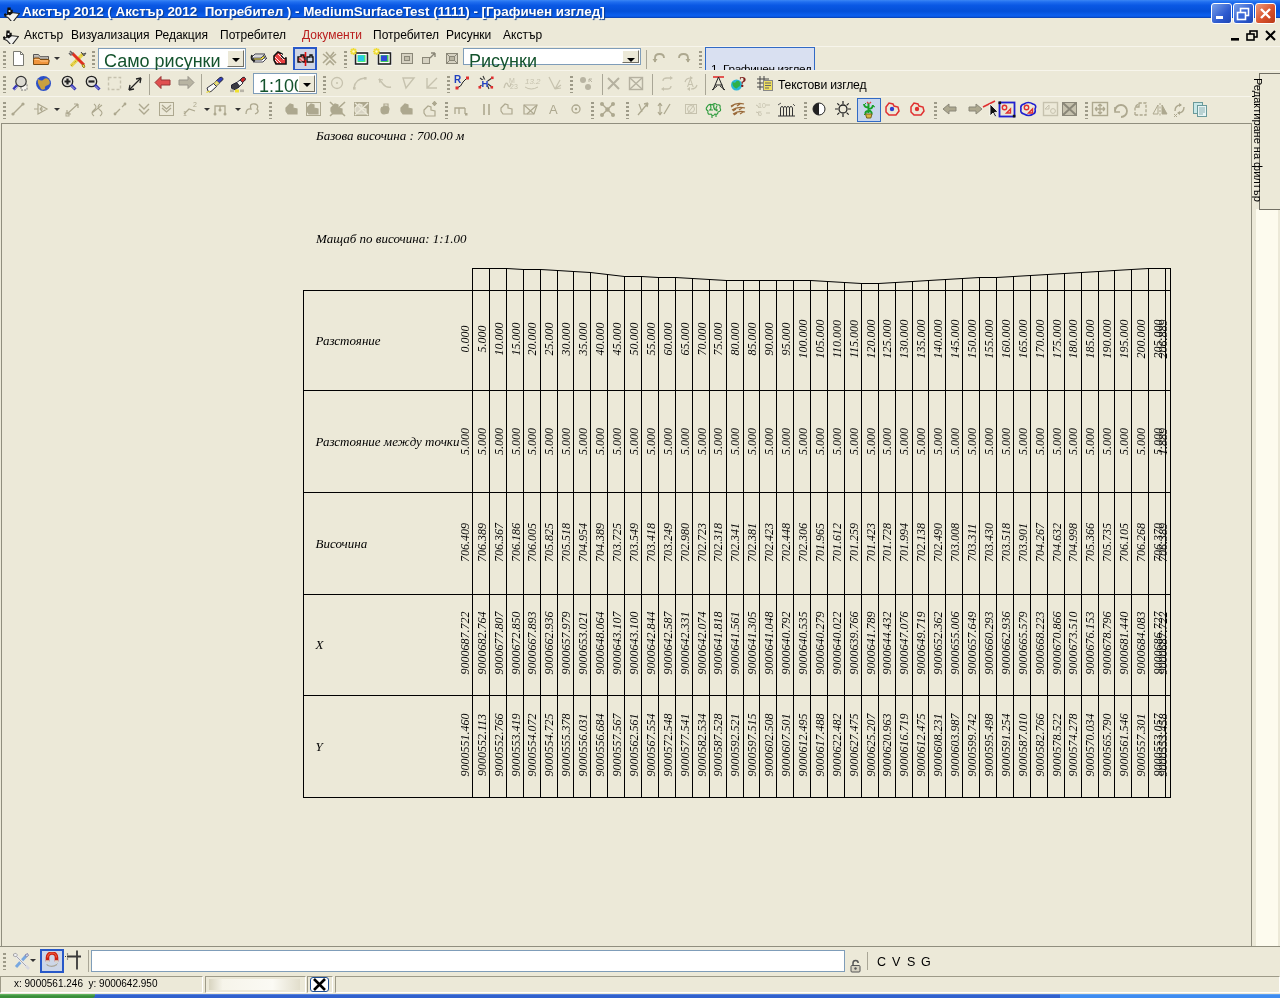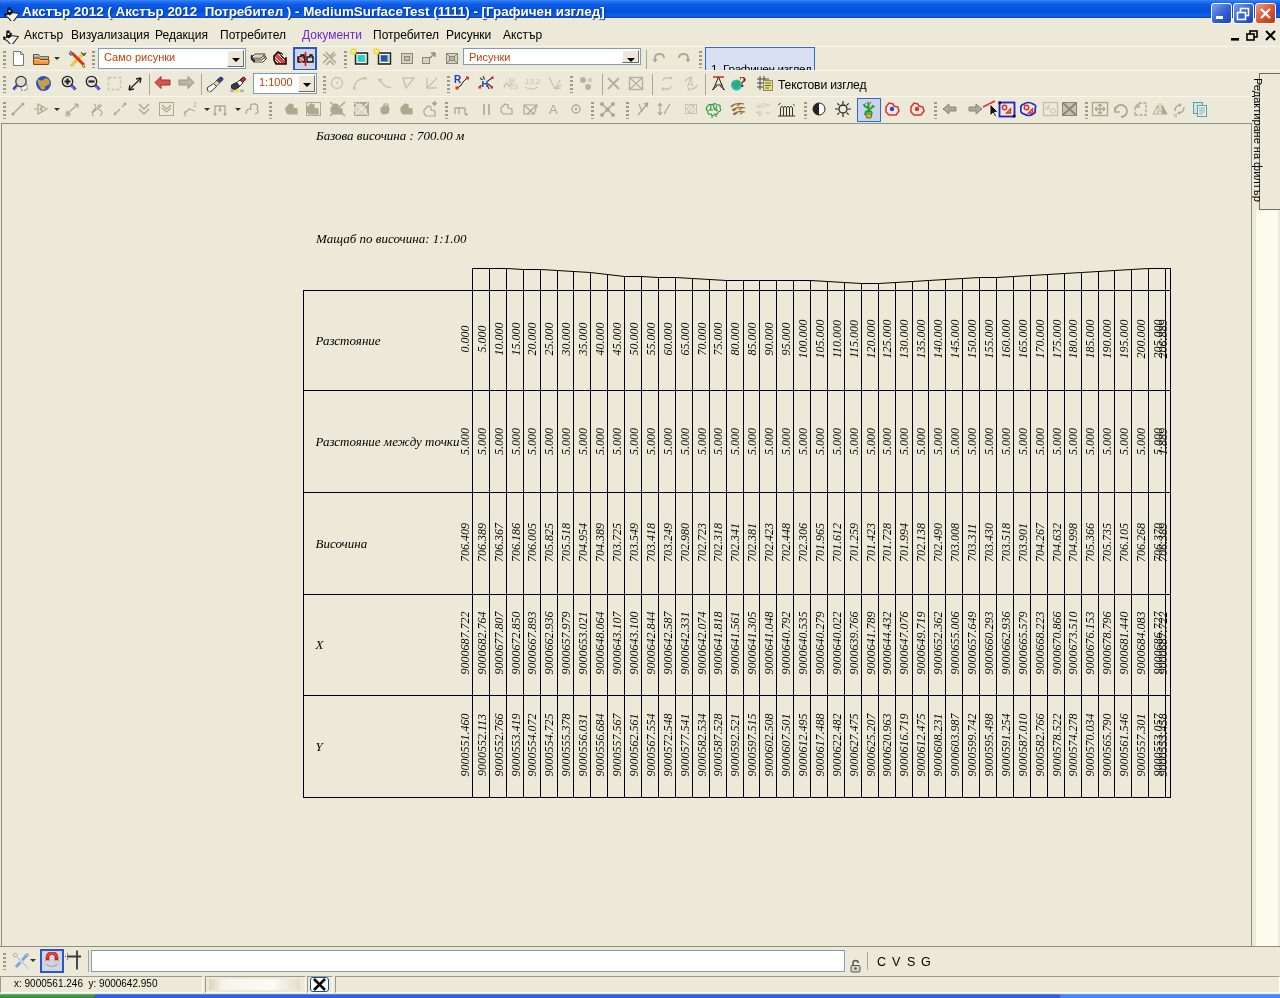--- a/index.html
+++ b/index.html
@@ -6,21 +6,21 @@
 .abs{position:absolute}
 #title{left:0;top:0;width:1280px;height:18px;
  background:linear-gradient(to bottom,#1E63E8 0%,#3E8DF8 4%,#2270F0 9%,#0A58E4 30%,#0450D8 62%,#0C5FEE 85%,#0A57E0 93%,#0A3CA8 100%);}
 #title .txt{position:absolute;left:22px;top:4px;color:#fff;font-weight:bold;font-size:13.4px;
  text-shadow:1px 1px 1px #0B3B8C;white-space:nowrap}
 .tbtn{position:absolute;top:3px;width:21px;height:21px;border-radius:3px;border:1px solid #fff}
 #menu{left:0;top:25px;width:1280px;height:21px;background:#ECE9D8;font-size:12px;color:#000}
 #menu span{position:absolute;top:3px}
 .tb{left:0;width:1280px;background:#ECE9D8;border-top:1px solid #F7F5EC}
 .tgl{border:1px solid #316AC5;background:#C8D6EC}
-.cb{position:absolute;background:#fff;border:1px solid #7F9DB9;font-size:11px;color:#c2410c}
+.cb{position:absolute;background:#fff;border:1px solid #7F9DB9;font-size:18px;color:#14532d}
 .cbarr{position:absolute;right:1px;top:1px;bottom:1px;width:17px;background:#ECE9D8;
  border:1px solid #fff;border-right-color:#716F64;border-bottom-color:#716F64}
 .cbarr:after{content:"";position:absolute;left:4px;top:7px;border:4px solid transparent;border-top-color:#000}
 #canvas{left:1px;top:123px;width:1251px;height:823px;background:#ECE9D8;
  border-left:1px solid #908E7E;border-top:1px solid #908E7E;border-right:1px solid #8F8D7D}
 #rstrip{left:1256px;top:209px;width:22px;height:737px;background:#FDFBEE}
 #rtab{left:1259px;top:73px;width:21px;height:137px;background:#ECE9D8;
  border:1px solid #716F64;border-right:none}
 #rtab span{position:absolute;left:4px;top:4px;font-size:11px;white-space:nowrap;
  transform:rotate(90deg);transform-origin:0 0;display:inline-block}
@@ -61,21 +61,21 @@
  <svg class="abs" style="left:2px;top:2px" width="17" height="17" viewBox="0 0 17 17">
    <path d="M1.5 12 L8 8.5 L16.5 9.5 L9.5 18.5 L5 13.5 Z" fill="#F2F2EE" stroke="#222" stroke-width="1.1" stroke-linejoin="round"></path>
       <path d="M4.5 3.5 h3.2 v2.3 h2 v3.2 l-2.8 2.5 -2.9-2 z" fill="#111"></path>
       <rect x="5.6" y="6.2" width="1.8" height="1.8" fill="#fff"></rect>
       <path d="M1 10.5 l2.5 0 M2.2 9.2 l0 2.6" stroke="#111" stroke-width="1.2"></path>
  </svg>
  <span style="left:24px">Акстър</span>
  <span style="left:71px">Визуализация</span>
  <span style="left:155px">Редакция</span>
  <span style="left:220px">Потребител</span>
- <span style="left:302px;color:#6d28d9">Документи</span>
+ <span style="left:302px;color:#b91c1c">Документи</span>
  <span style="left:373px">Потребител</span>
  <span style="left:446px">Рисунки</span>
  <span style="left:503px">Акстър</span>
  <svg class="abs" style="left:1229px;top:3px" width="50" height="15" viewBox="0 0 50 15">
   <rect x="2" y="10" width="8" height="2.6" fill="#000"></rect>
   <g fill="none" stroke="#000" stroke-width="1.6">
         <rect x="21" y="3" width="7" height="6"></rect>
         <rect x="18" y="6" width="7" height="6" fill="#ECE9D8"></rect>
       </g>
   <g stroke="#000" stroke-width="2">

